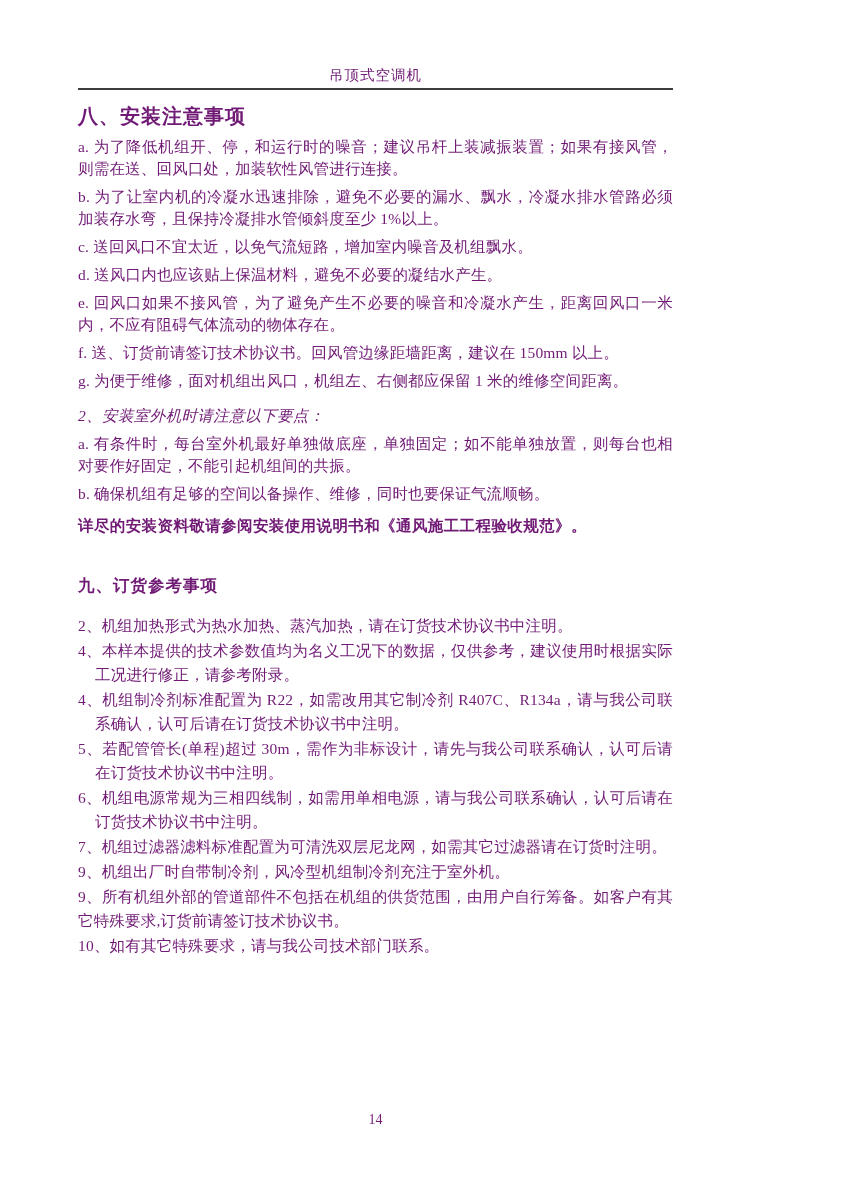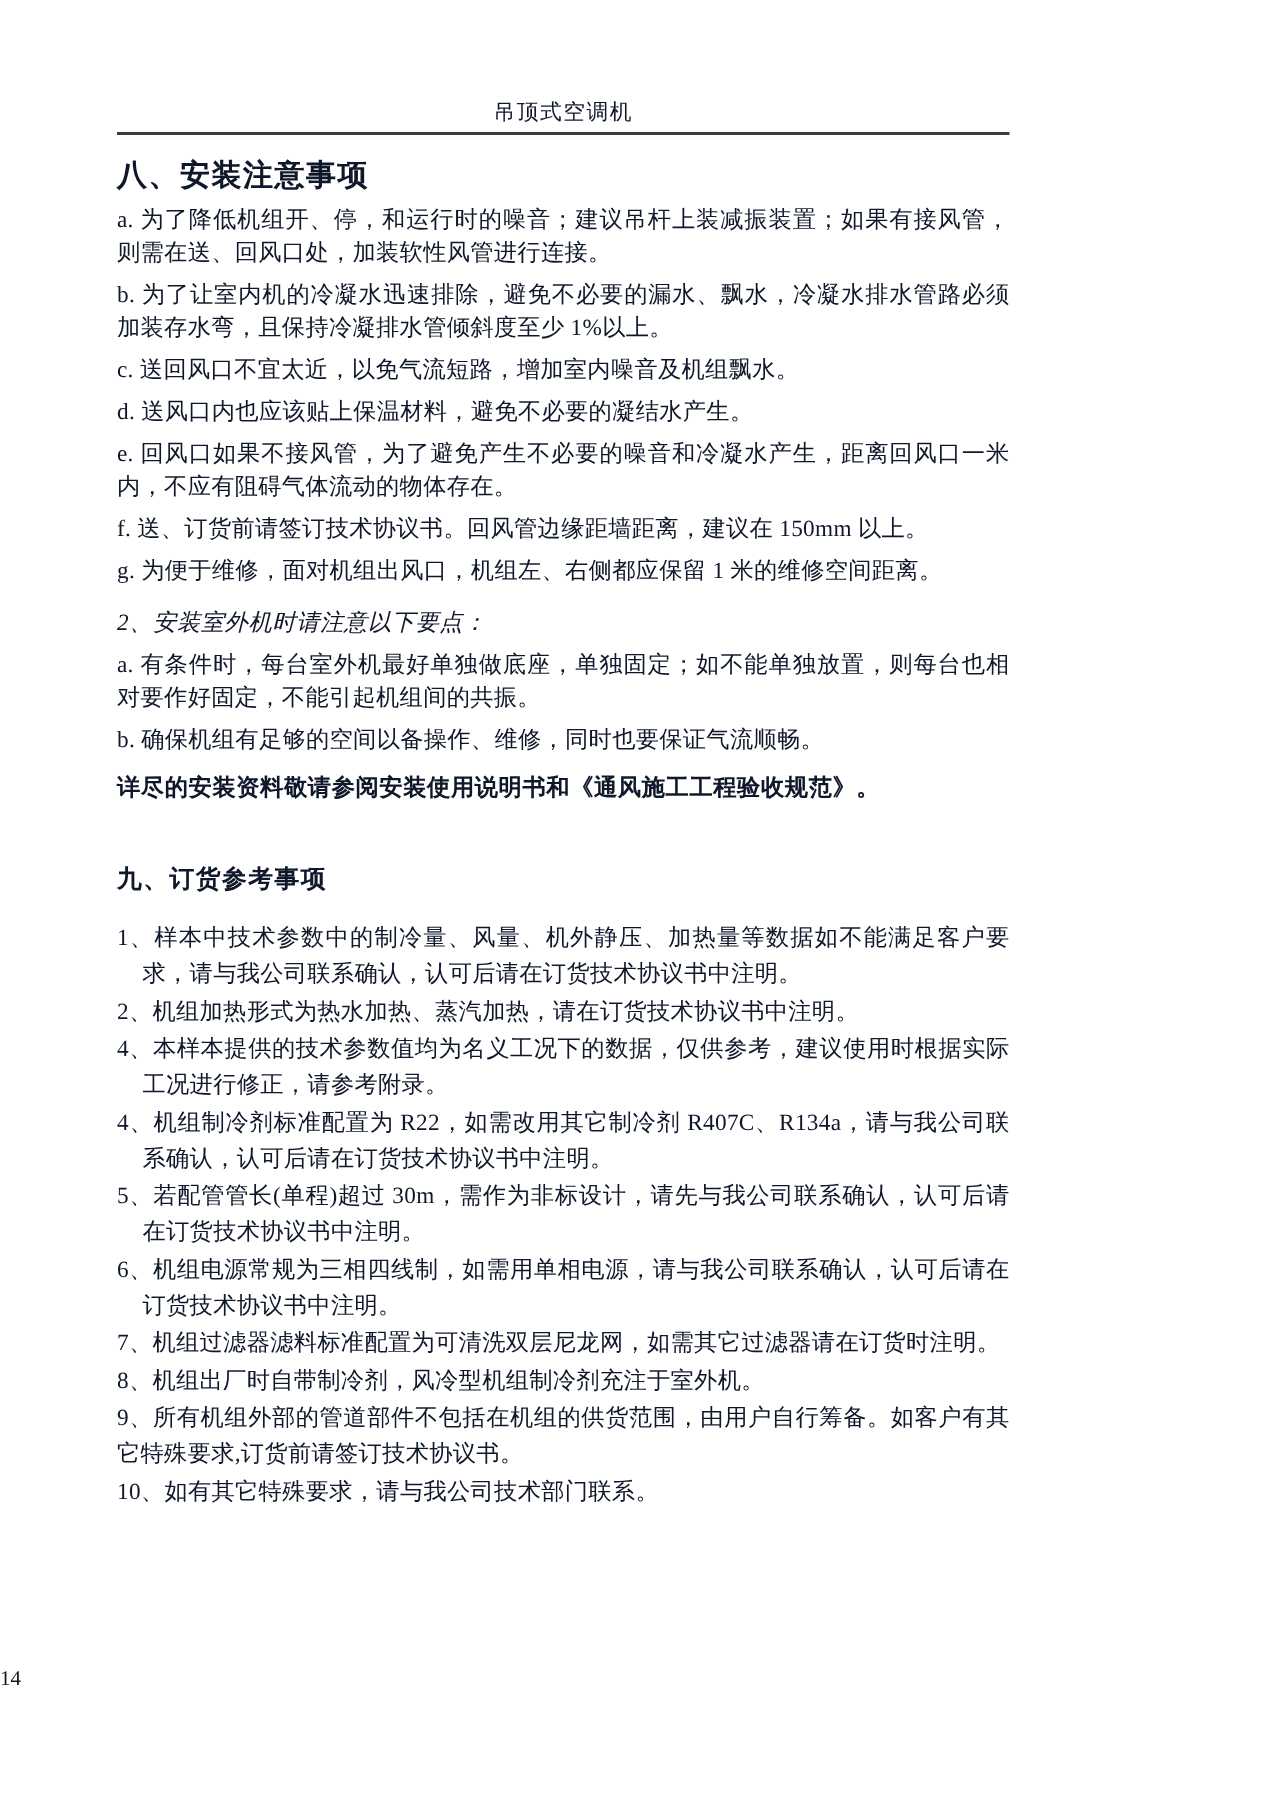--- a/index.html
+++ b/index.html
@@ -5,21 +5,21 @@
   html, body {
     margin: 0;
     padding: 0;
     background: #ffffff;
   }
   .page {
     position: relative;
     width: 751px;
     height: 1202px;
     background: #ffffff;
-    color: #0f172a;
+    color: #701a75;
     font-family: "Liberation Serif", "DejaVu Serif", serif;
     overflow: hidden;
   }
   .running-header {
     padding-top: 66px;
     text-align: center;
     font-size: 14.5px;
     line-height: 18px;
     letter-spacing: 1px;
   }
@@ -78,20 +78,21 @@
   }
   .oli.no-hang {
     padding-left: 0;
     text-indent: 0;
   }
   .footer {
     position: absolute;
     left: 0;
     right: 0;
     top: 1112px;
+    text-align: center;
     font-size: 14px;
   }
 </style>
 </head>
 <body>
 
 <div class="page">
 
   <div class="running-header">
     <span>吊顶式空调机</span>
@@ -114,28 +115,27 @@
     <p class="intro">2、安装室外机时请注意以下要点：</p>
 
     <p class="body-p">a. 有条件时，每台室外机最好单独做底座，单独固定；如不能单独放置，则每台也相对要作好固定，不能引起机组间的共振。</p>
     <p class="body-p">b. 确保机组有足够的空间以备操作、维修，同时也要保证气流顺畅。</p>
 
     <p class="note">详尽的安装资料敬请参阅安装使用说明书和《通风施工工程验收规范》。</p>
 
     <div class="sec9-title">九、订货参考事项</div>
 
     <div class="olist">
-      <p class="oli">1、样本中技术参数中的制冷量、风量、机外静压、加热量等数据如不能满足客户要求，请与我公司联系确认，认可后请在订货技术协议书中注明。</p>
       <p class="oli">2、机组加热形式为热水加热、蒸汽加热，请在订货技术协议书中注明。</p>
       <p class="oli">4、本样本提供的技术参数值均为名义工况下的数据，仅供参考，建议使用时根据实际工况进行修正，请参考附录。</p>
       <p class="oli">4、机组制冷剂标准配置为 R22，如需改用其它制冷剂 R407C、R134a，请与我公司联系确认，认可后请在订货技术协议书中注明。</p>
       <p class="oli">5、若配管管长(单程)超过 30m，需作为非标设计，请先与我公司联系确认，认可后请在订货技术协议书中注明。</p>
       <p class="oli">6、机组电源常规为三相四线制，如需用单相电源，请与我公司联系确认，认可后请在订货技术协议书中注明。</p>
       <p class="oli">7、机组过滤器滤料标准配置为可清洗双层尼龙网，如需其它过滤器请在订货时注明。</p>
-      <p class="oli">8、机组出厂时自带制冷剂，风冷型机组制冷剂充注于室外机。</p>
+      <p class="oli">9、机组出厂时自带制冷剂，风冷型机组制冷剂充注于室外机。</p>
       <p class="oli no-hang">9、所有机组外部的管道部件不包括在机组的供货范围，由用户自行筹备。如客户有其它特殊要求,订货前请签订技术协议书。</p>
       <p class="oli">10、如有其它特殊要求，请与我公司技术部门联系。</p>
     </div>
 
   </div>
 
   <div class="footer">14</div>
 
 </div>
 

